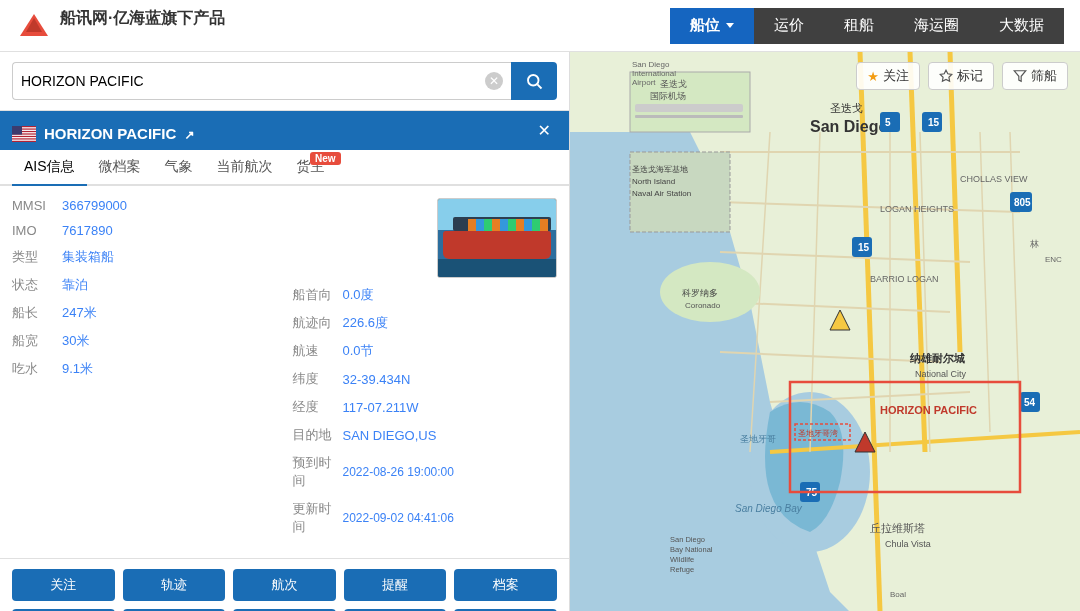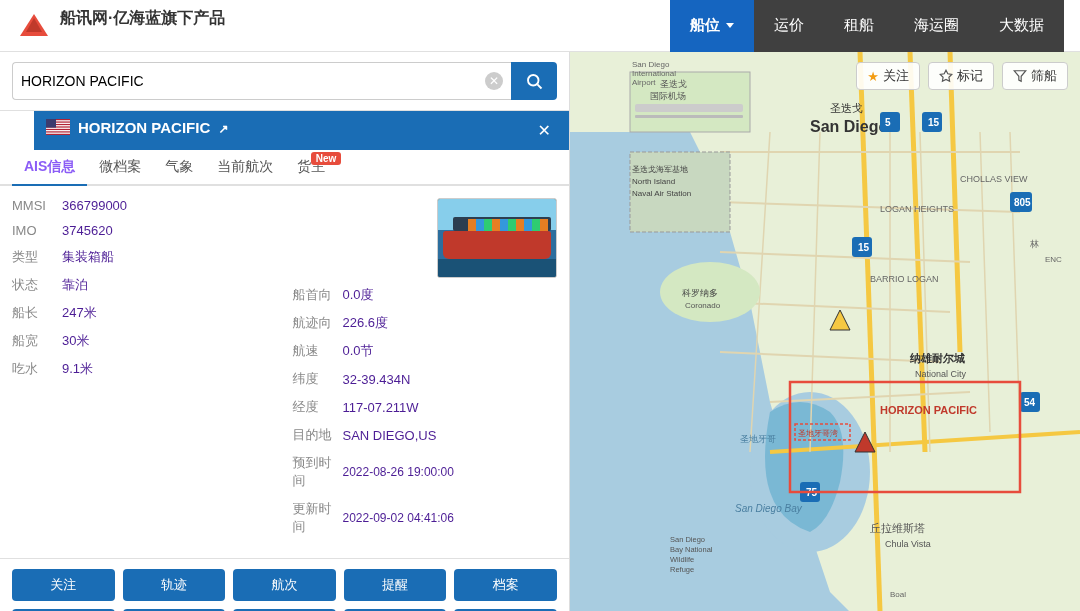--- a/index.html
+++ b/index.html
@@ -29,21 +29,21 @@
       color: #333;
       font-weight: bold;
     }
     .nav-area {
       display: flex;
       align-items: center;
       gap: 0;
     }
     .nav-item {
       padding: 0 20px;
-      height: 52px;
+      height: 36px;
       display: flex;
       align-items: center;
       font-size: 15px;
       color: #fff;
       cursor: pointer;
       background: #1a6db5;
       gap: 4px;
     }
     .nav-item:first-child {
       background: #1a6db5;
@@ -126,25 +126,24 @@
       border-radius: 0 4px 4px 0;
       cursor: pointer;
       display: flex;
       align-items: center;
       justify-content: center;
     }
 
     
     .ship-header {
       display: flex;
-      align-items: flex-start;
+      align-items: flex-end;
       background: #1a6db5;
       padding: 8px 12px;
       gap: 8px;
-      margin-left: 34px;
     }
     .flag-icon {
       width: 24px;
       height: 16px;
       flex-shrink: 0;
     }
     .ship-name-header {
       flex: 1;
       color: #fff;
       font-size: 15px;
@@ -171,22 +170,22 @@
       position: relative;
     }
     .tab-item {
       padding: 8px 12px;
       font-size: 14px;
       color: #555;
       cursor: pointer;
       position: relative;
     }
     .tab-item.active {
-      color: #8b5cf6;
-      font-weight: bold;
+      color: #000000;
+      font-weight: normal;
       border-bottom: 2px solid #1a6db5;
       margin-bottom: -2px;
     }
     .tab-new-badge {
       position: absolute;
       top: 2px;
       right: -4px;
       background: #e74c3c;
       color: #fff;
       font-size: 10px;
@@ -207,21 +206,21 @@
       align-items: center;
       margin-bottom: 10px;
       font-size: 13px;
     }
     .info-label {
       color: #888;
       width: 50px;
       flex-shrink: 0;
     }
     .info-value {
-      color: #4c1d95;
+      color: #3b82f6;
       font-weight: 500;
     }
     .ship-image {
       width: 120px;
       height: 80px;
       background: #8b7355;
       border: 1px solid #ccc;
       border-radius: 3px;
       overflow: hidden;
       flex-shrink: 0;
@@ -429,21 +428,21 @@
       <div style="flex:1; display:flex; flex-direction:column;">
         <div style="display:flex; gap:16px;">
 
           <div class="info-column">
             <div class="info-row">
               <span class="info-label">MMSI</span>
               <span class="info-value">366799000</span>
             </div>
             <div class="info-row">
               <span class="info-label">IMO</span>
-              <span class="info-value">3745620</span>
+              <span class="info-value">7617890</span>
             </div>
             <div class="info-row">
               <span class="info-label">类型</span>
               <span class="info-value">集装箱船</span>
             </div>
             <div class="info-row">
               <span class="info-label">状态</span>
               <span class="info-value">靠泊</span>
             </div>
             <div class="info-row">

